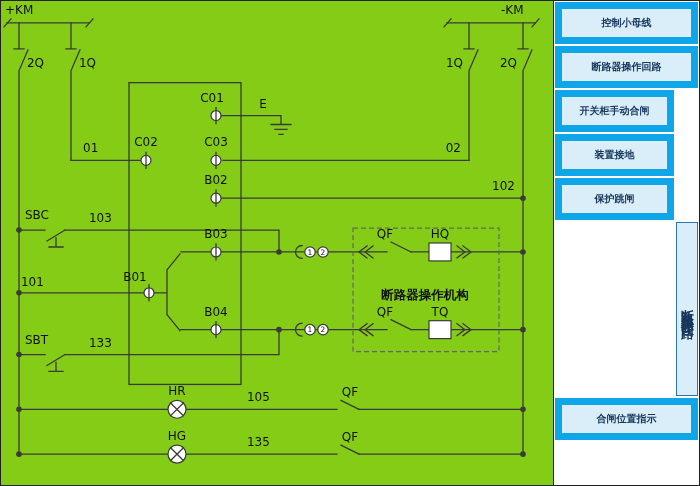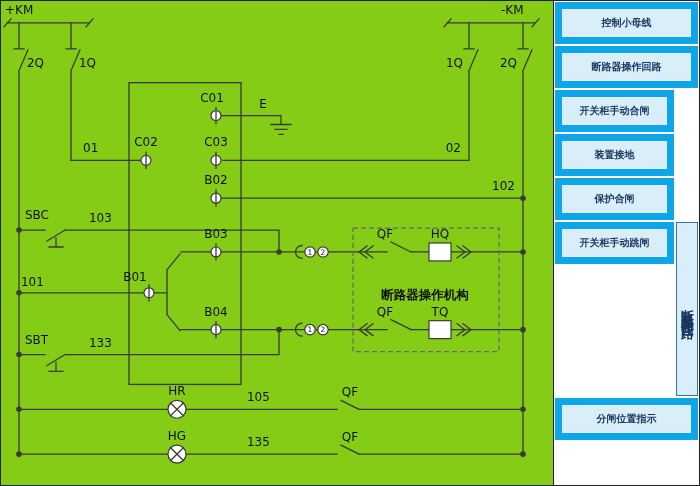--- a/index.html
+++ b/index.html
@@ -215,19 +215,18 @@
         <circle class="dot" cx="522" cy="455" r="2.8"></circle>
       </g>
     </svg>
   </div>
 
   <div class="sidebar">
     <div class="cell full">控制小母线</div>
     <div class="cell full">断路器操作回路</div>
     <div class="cell narrow">开关柜手动合闸</div>
     <div class="cell narrow">装置接地</div>
-    <div class="cell narrow">保护合闸</div>
-    <div class="cell narrow">开关柜手动跳闸</div>
+    <div class="cell narrow">保护跳闸</div>
     <div class="strip">断路器操作回路</div>
-    <div class="cell full">分闸位置指示</div>
+    <div class="cell full">合闸位置指示</div>
   </div>
 
 </div>
 
 </body></html>

